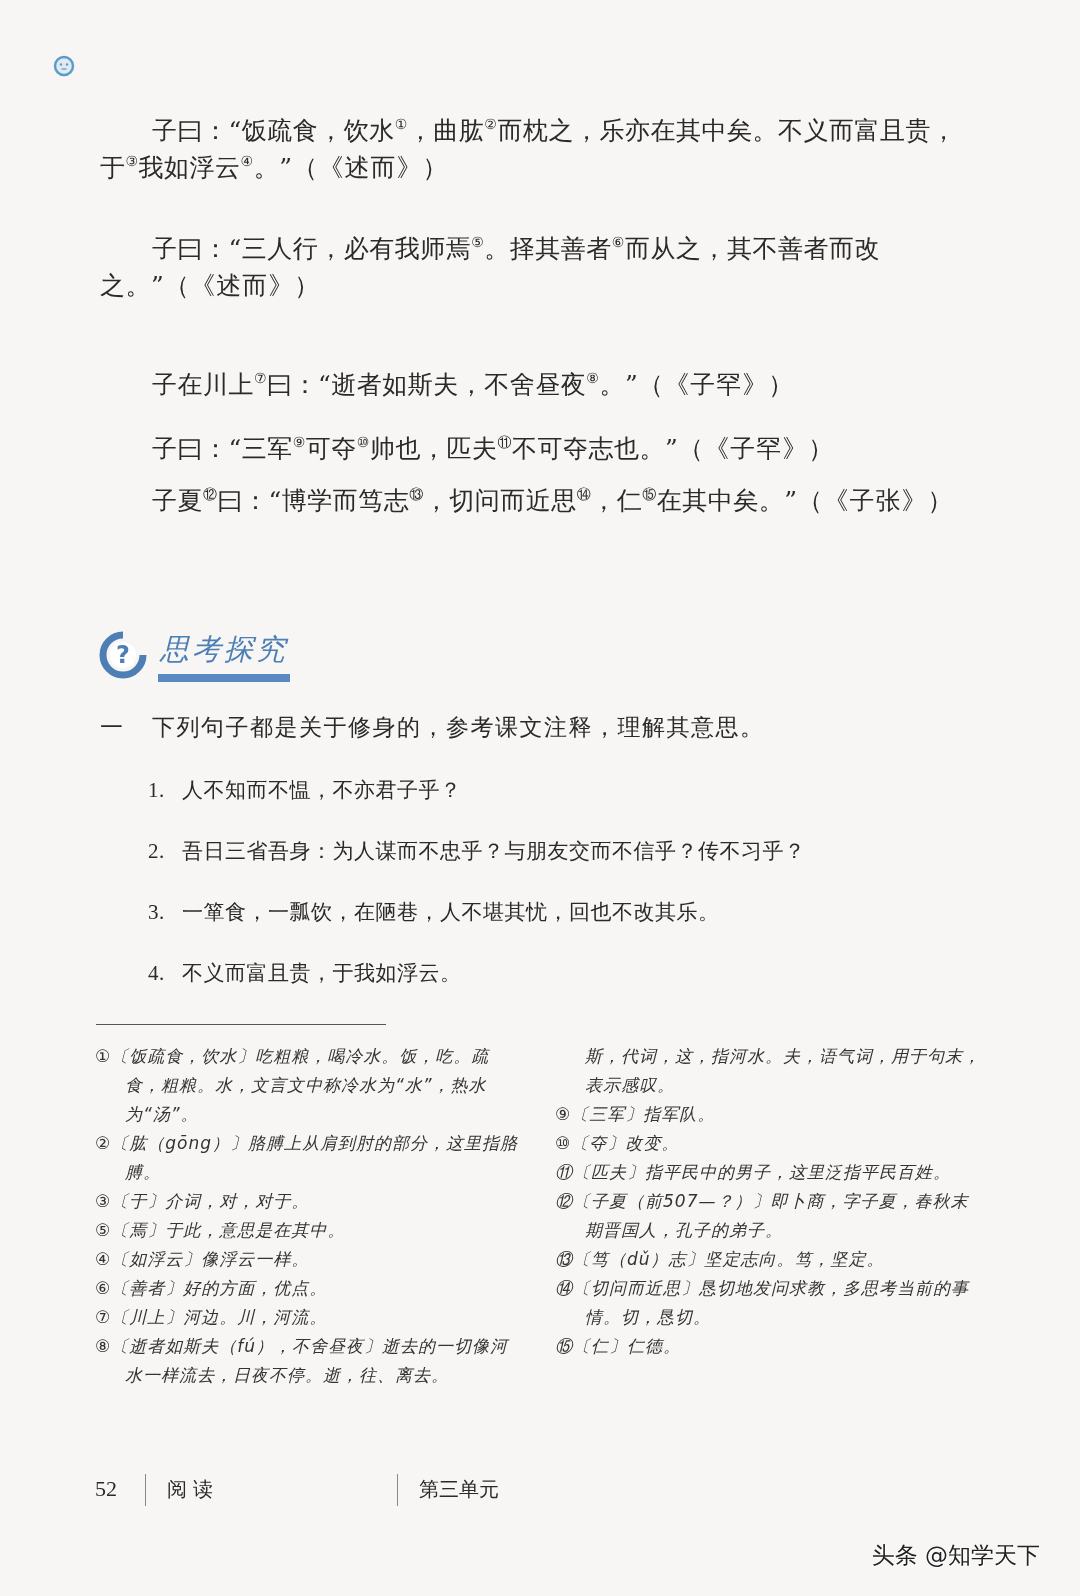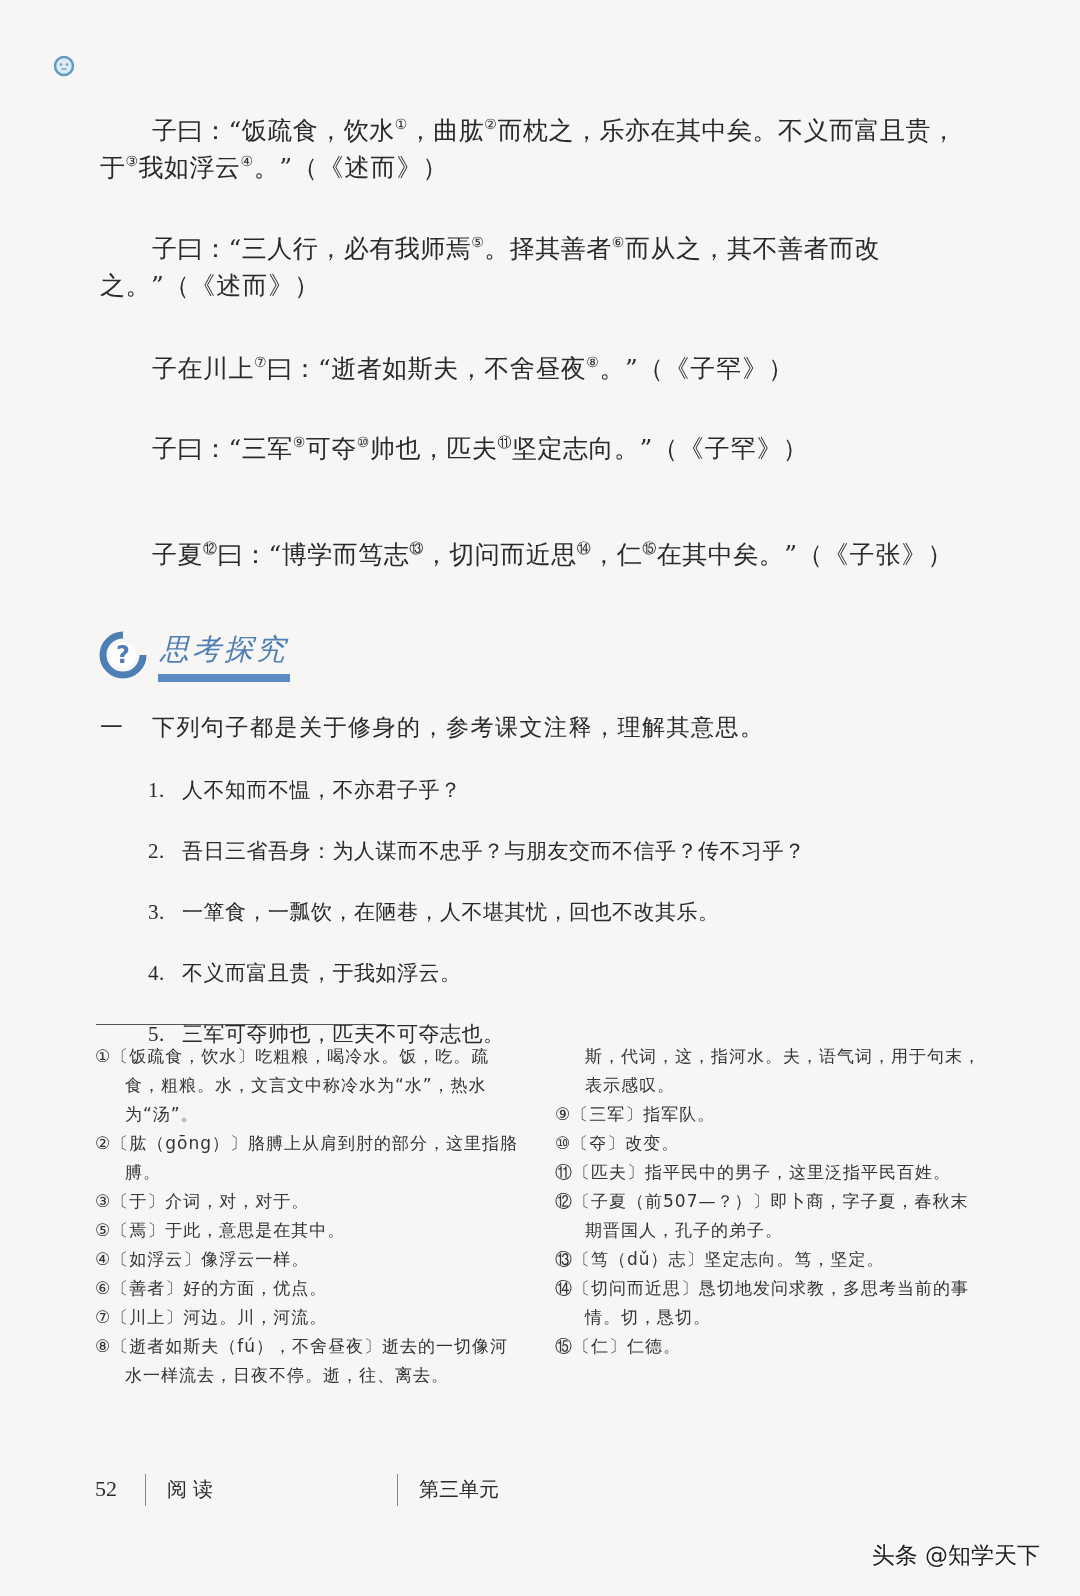--- a/index.html
+++ b/index.html
@@ -29,21 +29,21 @@
   }
   .q-main { position: absolute; left: 100px; top: 712px; font-size: 23px; letter-spacing: 1.5px; }
   .q-main .num { display: inline-block; width: 52px; }
   .q-list { position: absolute; left: 148px; top: 756px; }
   .q-item { font-size: 21px; height: 41px; line-height: 28px; letter-spacing: 0.5px; margin-top: 20px; }
   .q-item .n { display: inline-block; width: 34px; font-family: "Liberation Serif", serif; }
   .rule { position: absolute; left: 96px; top: 1024px; width: 290px; height: 1px; background: #555; }
   .notes { position: absolute; top: 1042px; font-family: "DejaVu Sans", "Liberation Sans", sans-serif; font-size: 17px; color: #333; }
   .notes.left { left: 95px; width: 430px; }
   .notes.right { left: 555px; width: 430px; }
-  .note { line-height: 29px; padding-left: 30px; text-indent: -30px; letter-spacing: 1px; }
+  .note { line-height: 29px; padding-left: 30px; text-indent: -30px; letter-spacing: 1px; font-style: italic; }
   .note.cont { padding-left: 30px; text-indent: 0; }
   .footer { position: absolute; top: 1474px; left: 95px; width: 500px; height: 32px; font-size: 20px; }
   .footer .page { position: absolute; left: 0; top: 2px; font-family: "Liberation Serif", serif; font-size: 22px; }
   .footer .sep1 { position: absolute; left: 50px; top: 0; width: 1px; height: 32px; background: #888; }
   .footer .sec { position: absolute; left: 72px; top: 2px; letter-spacing: 6px; }
   .footer .sep2 { position: absolute; left: 302px; top: 0; width: 1px; height: 32px; background: #888; }
   .footer .unit { position: absolute; left: 324px; top: 2px; }
   .watermark {
     position: absolute; right: 40px; top: 1540px;
     font-family: "DejaVu Sans", "Liberation Sans", sans-serif;
@@ -61,29 +61,29 @@
 </svg>
 
 <div class="para" style="top:112px">
   <span>子曰：“饭疏食，饮水</span><sup>①</sup><span>，曲肱</span><sup>②</sup><span>而枕之，乐亦在其中矣。不义而富且贵，于</span><sup>③</sup><span>我如浮云</span><sup>④</sup><span>。”</span><span class="src">（《述而》）</span>
 </div>
 
 <div class="para" style="top:230px">
   <span>子曰：“三人行，必有我师焉</span><sup>⑤</sup><span>。择其善者</span><sup>⑥</sup><span>而从之，其不善者而改之。”</span><span class="src">（《述而》）</span>
 </div>
 
-<div class="para" style="top:350px">
+<div class="para" style="top:366px">
   <span>子在川上</span><sup>⑦</sup><span>曰：“逝者如斯夫，不舍昼夜</span><sup>⑧</sup><span>。”</span><span class="src">（《子罕》）</span>
 </div>
 
 <div class="para" style="top:430px">
-  <span>子曰：“三军</span><sup>⑨</sup><span>可夺</span><sup>⑩</sup><span>帅也，匹夫</span><sup>⑪</sup><span>坚定志向。”</span><span class="src">（《子罕》）</span>
+  <span>子曰：“三军</span><sup>⑨</sup><span>可夺</span><sup>⑩</sup><span>帅也，匹夫</span><sup>⑪</sup><span>不可夺志也。”</span><span class="src">（《子罕》）</span>
 </div>
 
-<div class="para" style="top:536px">
+<div class="para" style="top:482px">
   <span>子夏</span><sup>⑫</sup><span>曰：“博学而笃志</span><sup>⑬</sup><span>，切问而近思</span><sup>⑭</sup><span>，仁</span><sup>⑮</sup><span>在其中矣。”</span><span class="src">（《子张》）</span>
 </div>
 
 <div class="section-head">
   <svg class="q-icon" viewBox="0 0 50 50">
     <path d="M25 5 A20 20 0 1 0 45 25" fill="none" stroke="#4d7fb5" stroke-width="7"></path>
     <circle cx="25" cy="25" r="13" fill="#fff"></circle>
     <text x="25" y="33" text-anchor="middle" font-size="24" font-weight="bold" fill="#4d7fb5" font-family="DejaVu Sans, sans-serif">?</text>
   </svg>
   <span class="title">思考探究</span>
@@ -92,21 +92,20 @@
 
 <div class="q-main">
   <span class="num">一</span><span>下列句子都是关于修身的，参考课文注释，理解其意思。</span>
 </div>
 
 <div class="q-list">
   <div class="q-item"><span class="n">1.</span><span>人不知而不愠，不亦君子乎？</span></div>
   <div class="q-item"><span class="n">2.</span><span>吾日三省吾身：为人谋而不忠乎？与朋友交而不信乎？传不习乎？</span></div>
   <div class="q-item"><span class="n">3.</span><span>一箪食，一瓢饮，在陋巷，人不堪其忧，回也不改其乐。</span></div>
   <div class="q-item"><span class="n">4.</span><span>不义而富且贵，于我如浮云。</span></div>
-  <div class="q-item"><span class="n">5.</span><span>三军可夺帅也，匹夫不可夺志也。</span></div>
 </div>
 
 <div class="rule"></div>
 
 <div class="notes left">
   <div class="note">①〔饭疏食，饮水〕吃粗粮，喝冷水。饭，吃。疏食，粗粮。水，文言文中称冷水为“水”，热水为“汤”。</div>
   <div class="note">②〔肱（gōng）〕胳膊上从肩到肘的部分，这里指胳膊。</div>
   <div class="note">③〔于〕介词，对，对于。</div>
   <div class="note">⑤〔焉〕于此，意思是在其中。</div>
   <div class="note">④〔如浮云〕像浮云一样。</div>

